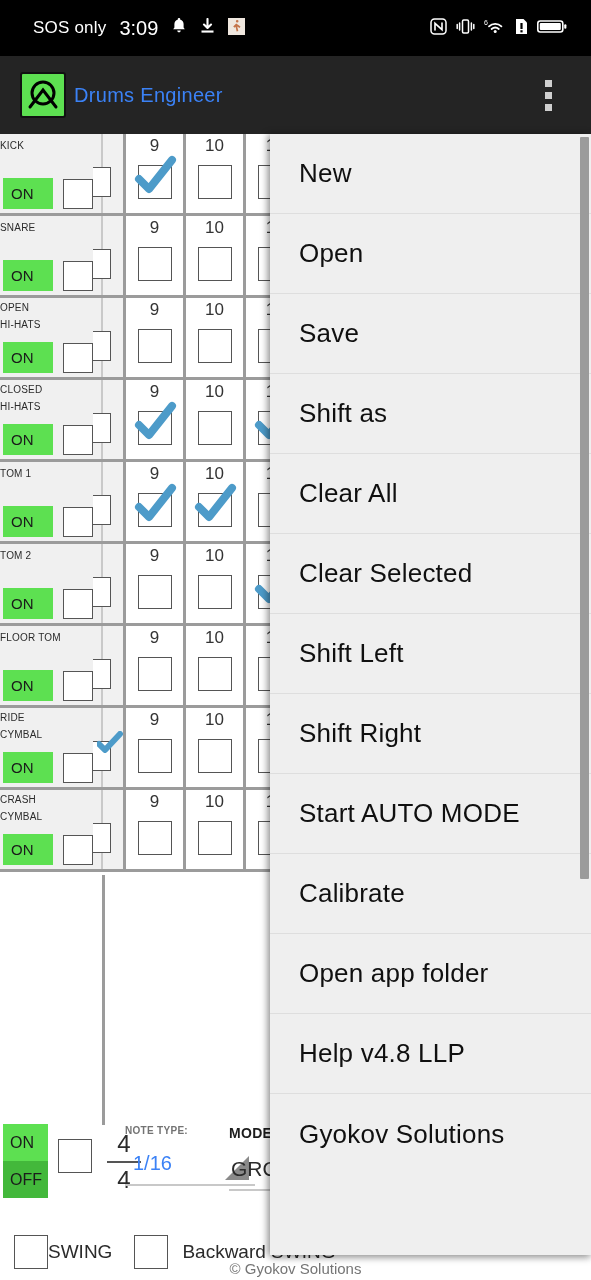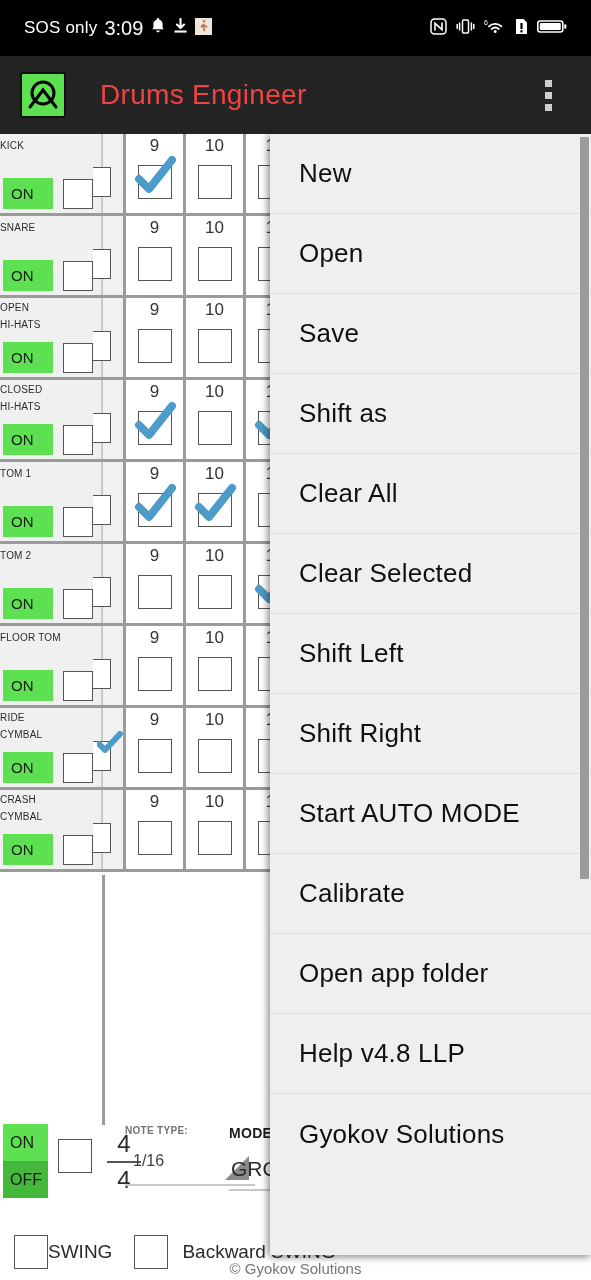--- a/index.html
+++ b/index.html
@@ -7,37 +7,37 @@
   body{
     width:591px; height:1280px; position:relative; overflow:hidden;
     font-family:"Liberation Sans", sans-serif;
   }
 
   
   #statusbar{
     position:absolute; left:0; top:0; width:591px; height:56px;
     background:#000; color:#fff; display:flex; align-items:center;
   }
-  .sb-left{ display:flex; align-items:center; gap:7px; margin-left:24px; }
+  .sb-left{ display:flex; align-items:center; gap:13px; margin-left:33px; }
   .sb-carrier{ font-size:17px; letter-spacing:.2px; }
   .sb-time{ font-size:20px; }
   .sb-right{ position:absolute; right:24px; display:flex; align-items:center; gap:9px; }
   .sb-ic{ display:inline-block; }
 
   
   #appbar{
     position:absolute; left:0; top:56px; width:591px; height:78px;
     background:#242424; display:flex; align-items:center;
   }
   #app-logo{
     width:46px; height:46px; margin-left:20px; background:#5de051;
     border:2px solid #111; border-radius:3px; position:relative;
     display:flex; align-items:center; justify-content:center;
   }
-  #app-title{ color:#ef4444; font-size:28px; margin-left:34px; font-weight:400; letter-spacing:.3px; }
+  #app-title{ color:#3b82f6; font-size:20px; margin-left:8px; font-weight:400; letter-spacing:.3px; }
   #overflow-btn{
     position:absolute; right:30px; top:50%; transform:translateY(-50%);
     width:26px; height:42px; display:flex; flex-direction:column;
     align-items:center; justify-content:center; gap:5px;
   }
   #overflow-btn i{ width:7px; height:7px; background:#cfcfcf; display:block; }
 
   
   #content{
     position:absolute; left:0; top:134px; width:591px; height:1146px;
@@ -115,21 +115,21 @@
     position:absolute; left:103px; top:10px; width:42px; text-align:center;
     font-size:24px; color:#2b2b2b; line-height:30px;
   }
   #timesig .bar{ height:2px; background:#555; margin:2px 4px; }
   #notetype{ position:absolute; left:125px; top:6px; width:130px; }
   #notetype .lab{ font-size:10px; font-weight:bold; color:#737373; letter-spacing:.3px; }
   #notetype .spin{
     margin-top:14px; position:relative; height:36px;
     border-bottom:2px solid #c8c8c8;
   }
-  #notetype .val{ position:absolute; left:8px; top:2px; font-size:16px; color:#404040; }
+  #notetype .val{ position:absolute; left:8px; top:2px; font-size:20px; color:#3b82f6; }
   #notetype .tri{
     position:absolute; right:6px; bottom:4px; width:0; height:0;
     border-left:24px solid transparent; border-bottom:24px solid #8a8a8a;
   }
   #modebox{ position:absolute; left:229px; top:6px; width:150px; }
   #modebox .lab{ font-size:14px; font-weight:bold; color:#1c1c1c; letter-spacing:.3px; }
   #modebox .spin{ margin-top:14px; position:relative; height:36px; border-bottom:2px solid #c8c8c8; }
   #modebox .val{ position:absolute; left:2px; top:2px; font-size:21px; color:#2b2b2b; }
 
   #swingrow{ position:absolute; left:0; top:1096px; width:591px; height:44px; display:flex; align-items:center; }

